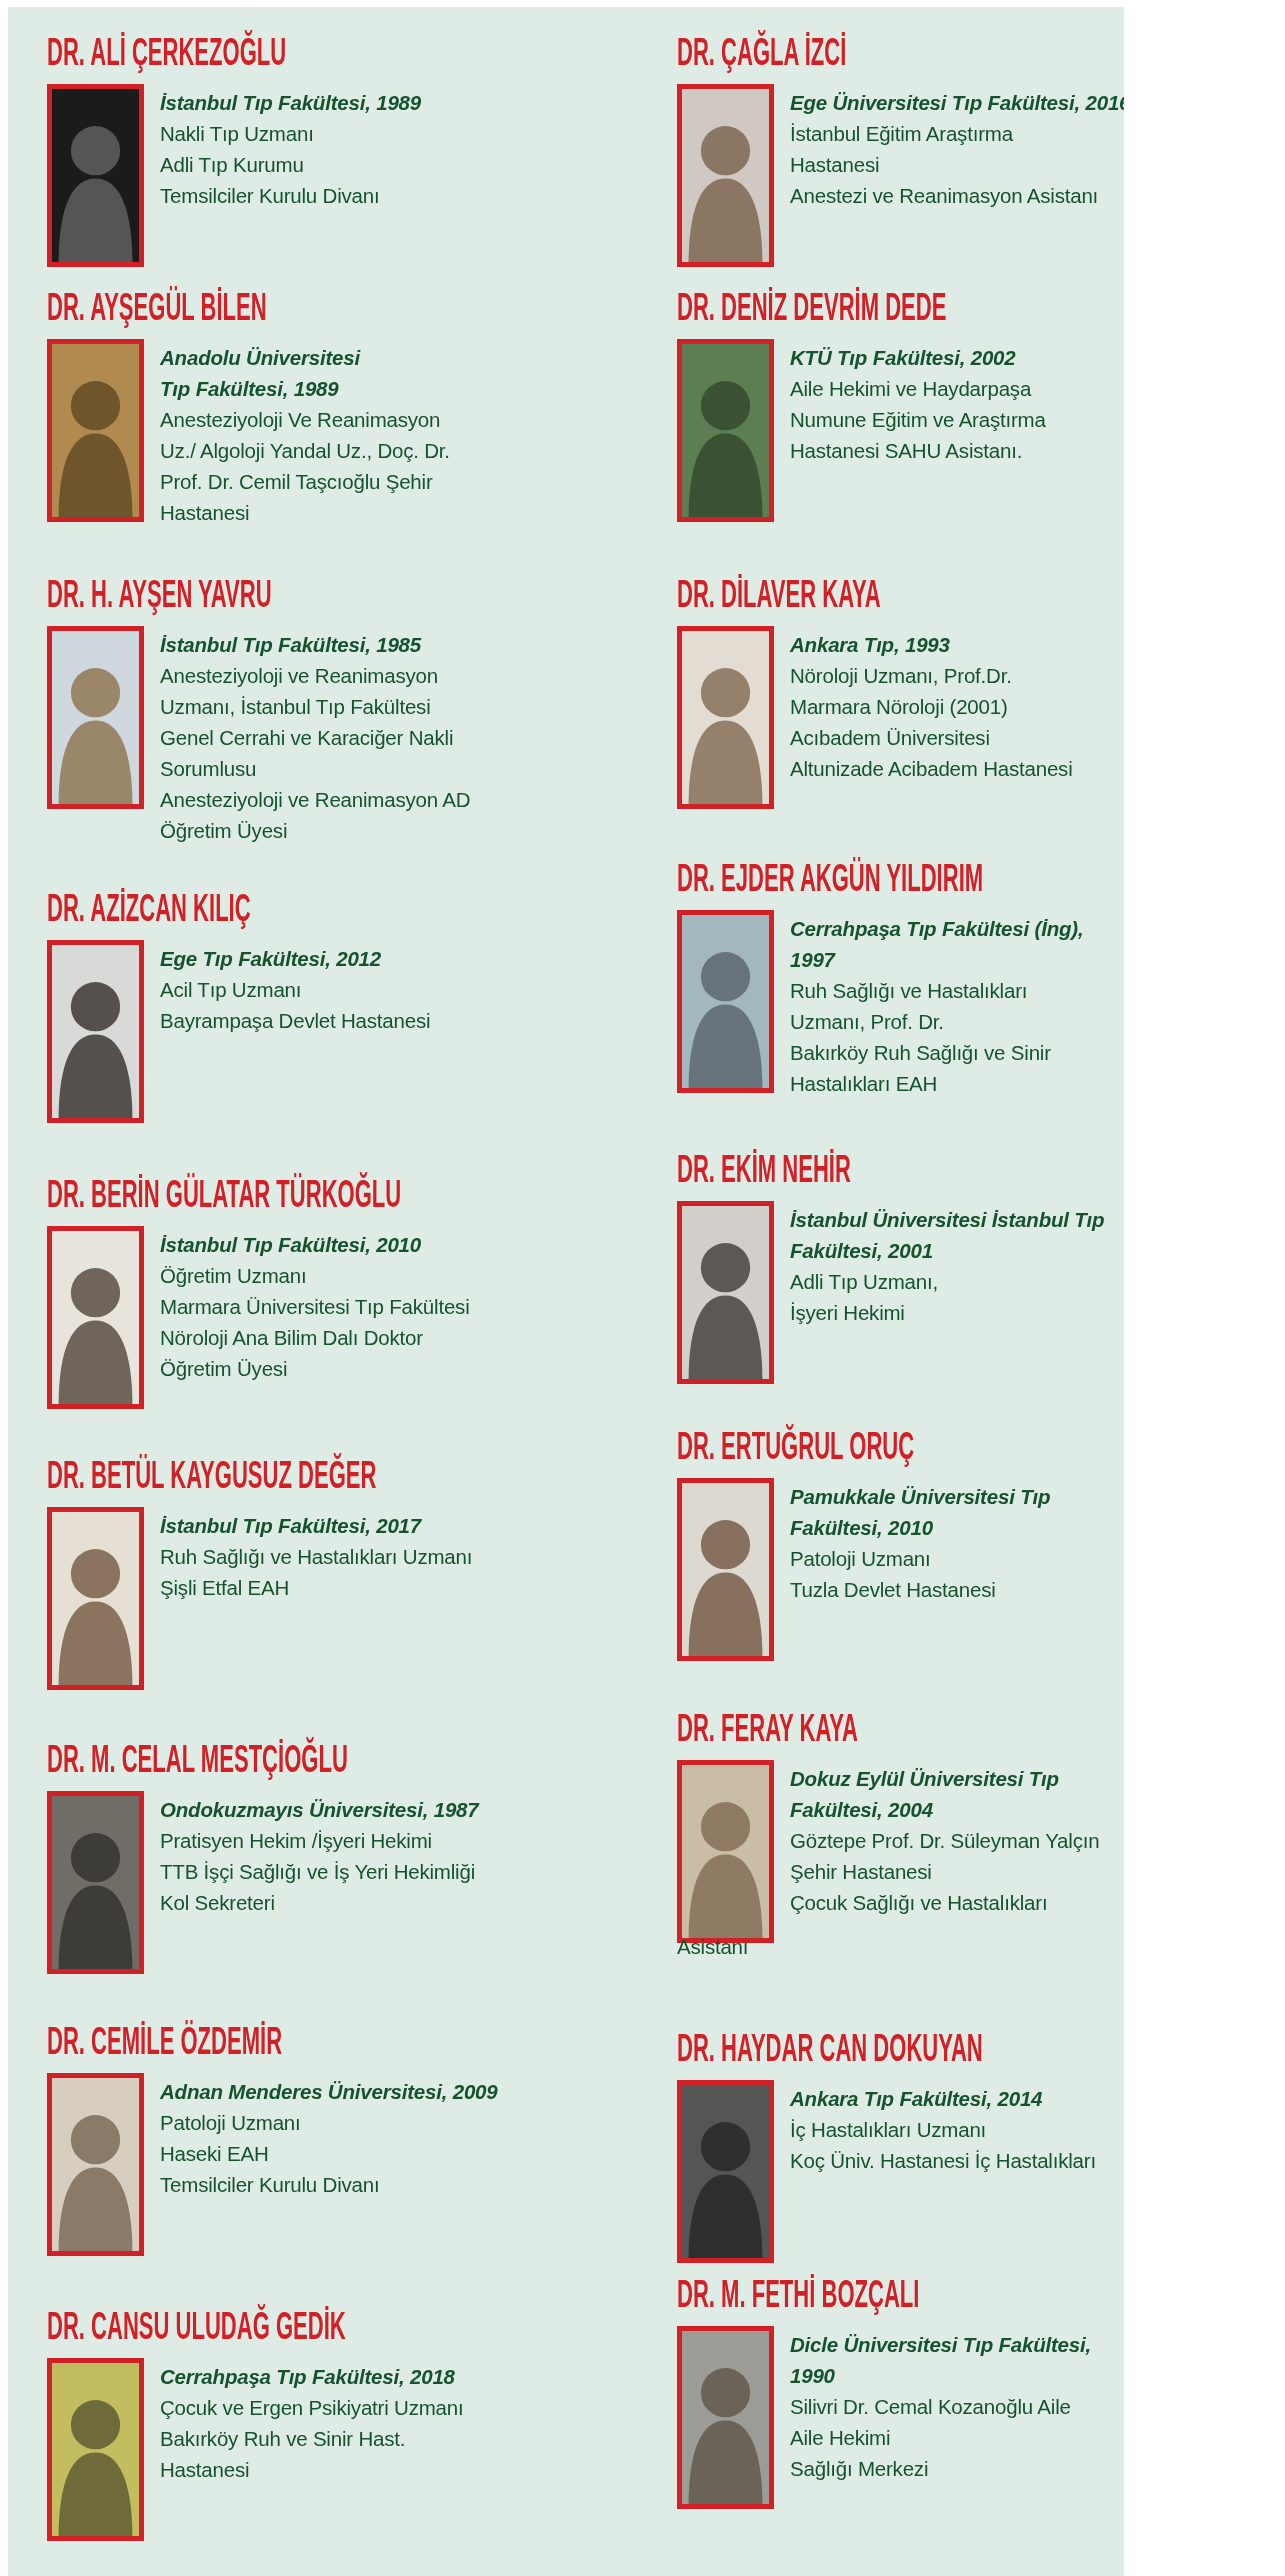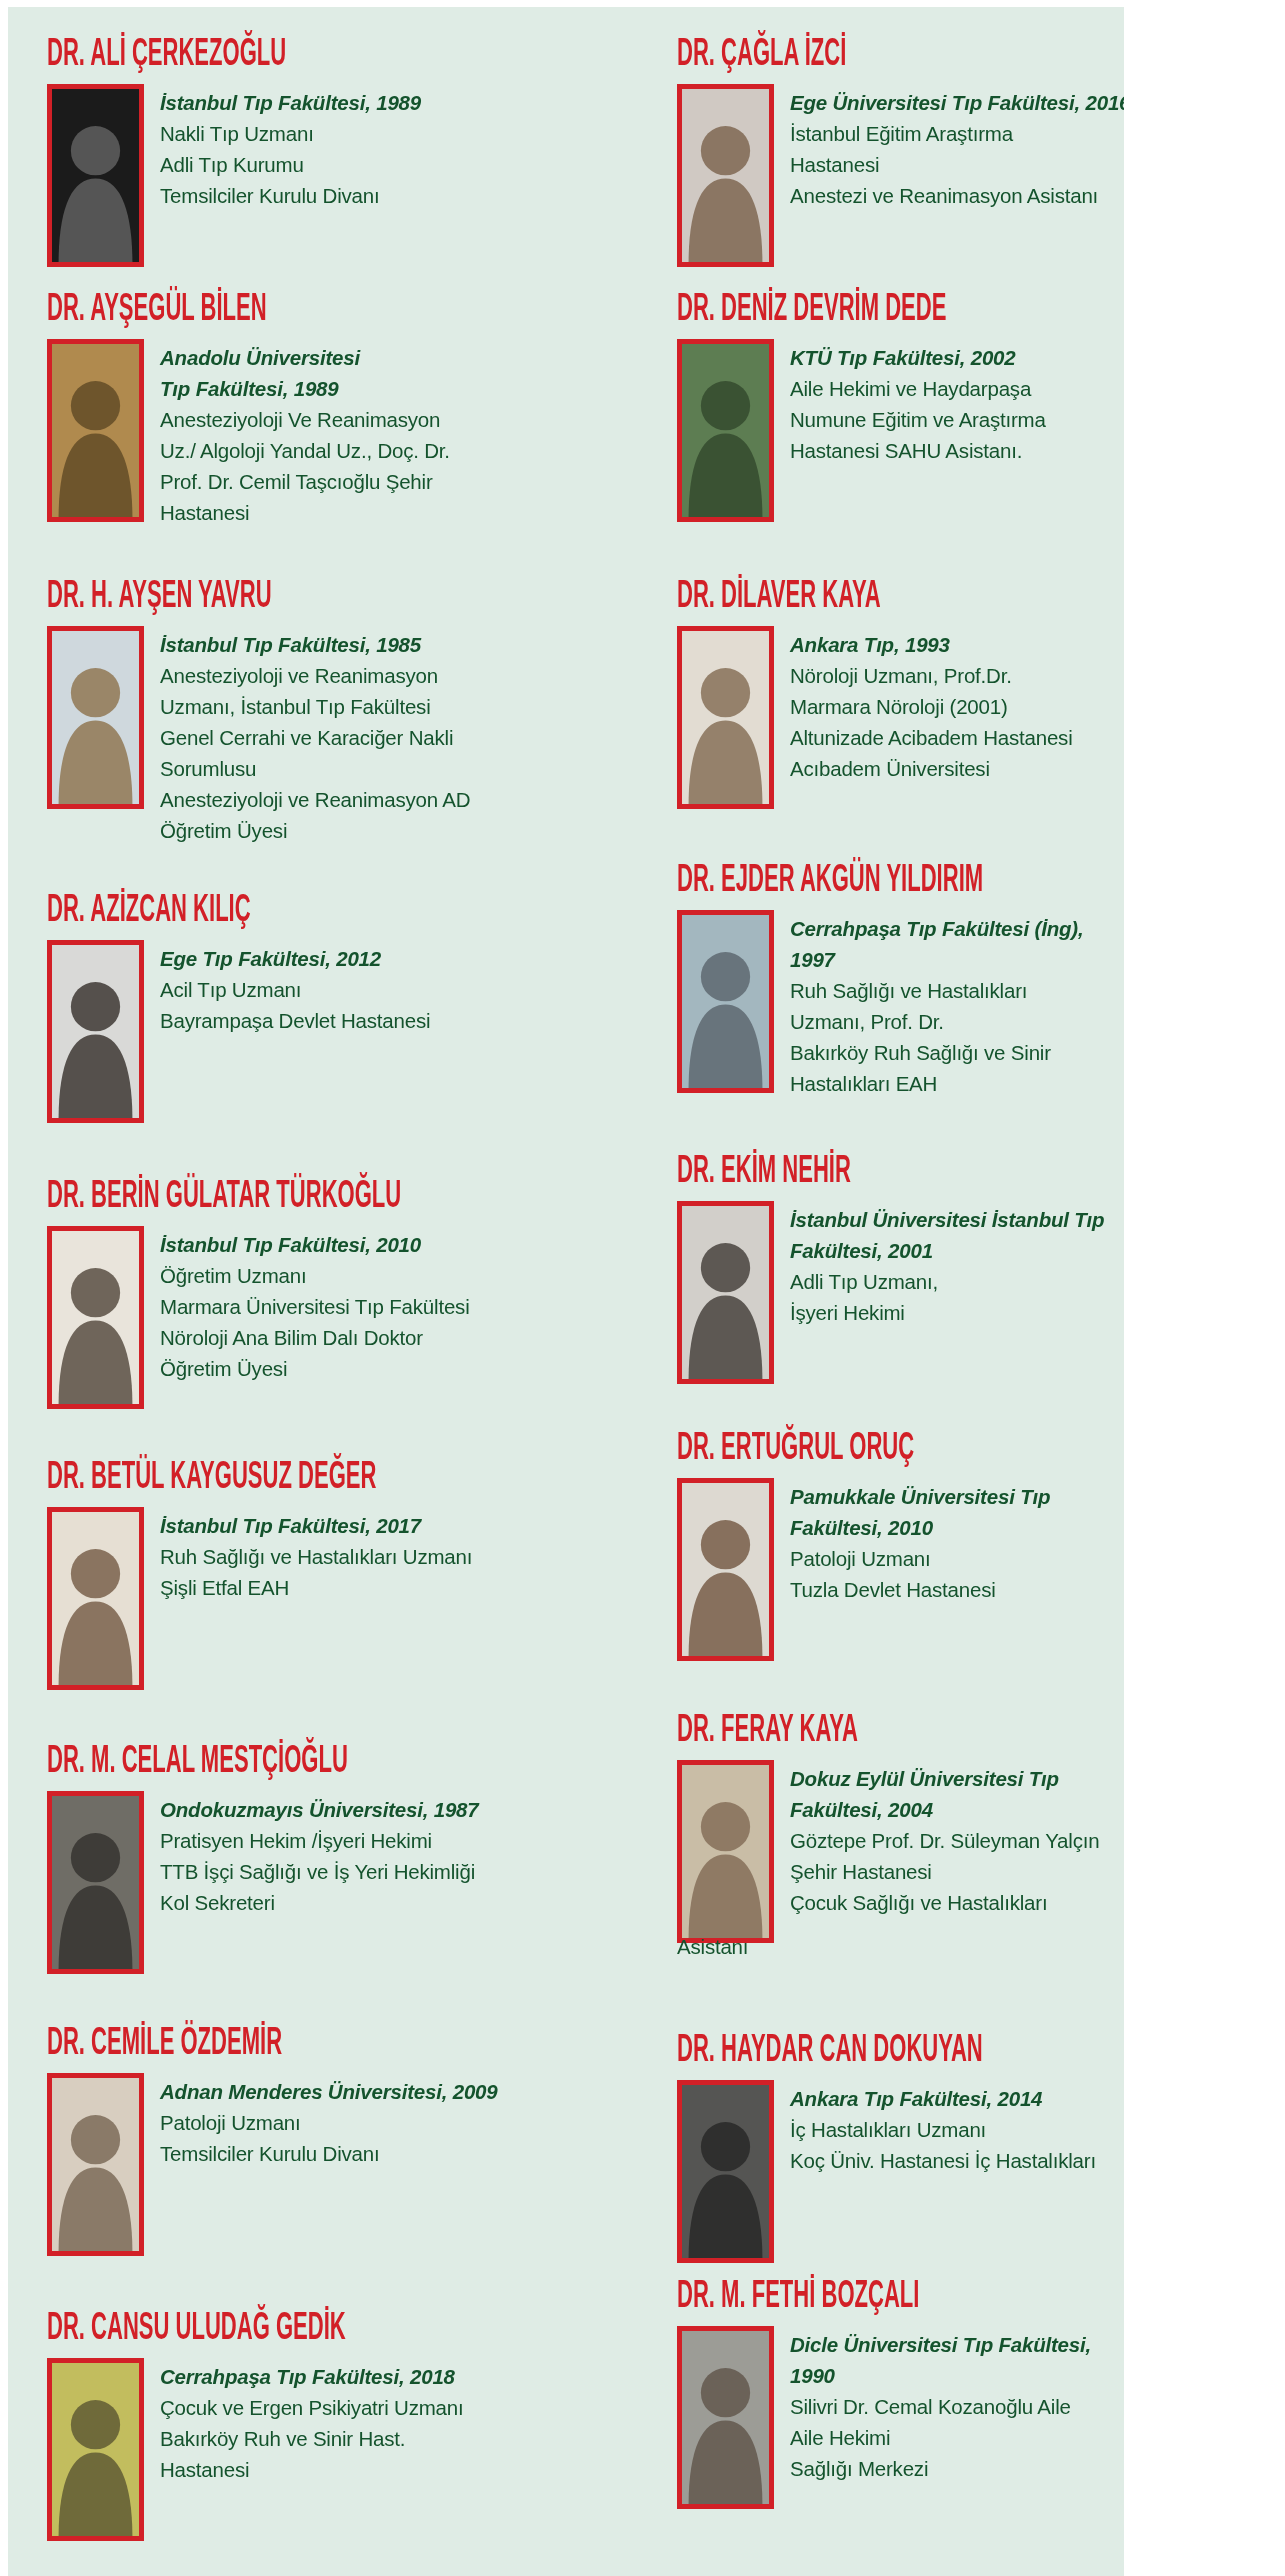--- a/index.html
+++ b/index.html
@@ -142,20 +142,21 @@
     <div class="dname">DR. CEMİLE ÖZDEMİR</div>
     <div class="photo" style="background-color: rgb(216, 206, 192);">
       <svg class="sil" viewBox="0 0 106 190" style="fill: rgb(138, 122, 104);">
           <circle cx="53" cy="52" r="30"></circle>
           <path d="M53 86 C 24 86 8 122 8 190 L 98 190 C 98 122 82 86 53 86 Z"></path>
         </svg>
     </div>
     <div class="info">
       <div class="school">Adnan Menderes Üniversitesi, 2009</div>
       <div class="line">Patoloji Uzmanı</div>
+      <div class="line">Haseki EAH</div>
       <div class="line">Temsilciler Kurulu Divanı</div>
     </div>
   </div>
 
   <div class="entry" style="left:47px;top:2307px">
     <div class="dname">DR. CANSU ULUDAĞ GEDİK</div>
     <div class="photo" style="background-color: rgb(194, 189, 94);">
       <svg class="sil" viewBox="0 0 106 190" style="fill: rgb(111, 106, 58);">
           <circle cx="53" cy="52" r="30"></circle>
           <path d="M53 86 C 24 86 8 122 8 190 L 98 190 C 98 122 82 86 53 86 Z"></path>
@@ -206,22 +207,22 @@
     <div class="photo" style="background-color: rgb(226, 220, 210);">
       <svg class="sil" viewBox="0 0 106 190" style="fill: rgb(149, 129, 107);">
           <circle cx="53" cy="52" r="30"></circle>
           <path d="M53 86 C 24 86 8 122 8 190 L 98 190 C 98 122 82 86 53 86 Z"></path>
         </svg>
     </div>
     <div class="info">
       <div class="school">Ankara Tıp, 1993</div>
       <div class="line">Nöroloji Uzmanı, Prof.Dr.</div>
       <div class="line">Marmara Nöroloji (2001)</div>
+      <div class="line">Acıbadem Üniversitesi</div>
       <div class="line">Altunizade Acibadem Hastanesi</div>
-      <div class="line">Acıbadem Üniversitesi</div>
     </div>
   </div>
 
   <div class="entry" style="left:677px;top:859px">
     <div class="dname">DR. EJDER AKGÜN YILDIRIM</div>
     <div class="photo" style="background-color: rgb(163, 183, 191);">
       <svg class="sil" viewBox="0 0 106 190" style="fill: rgb(104, 116, 124);">
           <circle cx="53" cy="52" r="30"></circle>
           <path d="M53 86 C 24 86 8 122 8 190 L 98 190 C 98 122 82 86 53 86 Z"></path>
         </svg>

